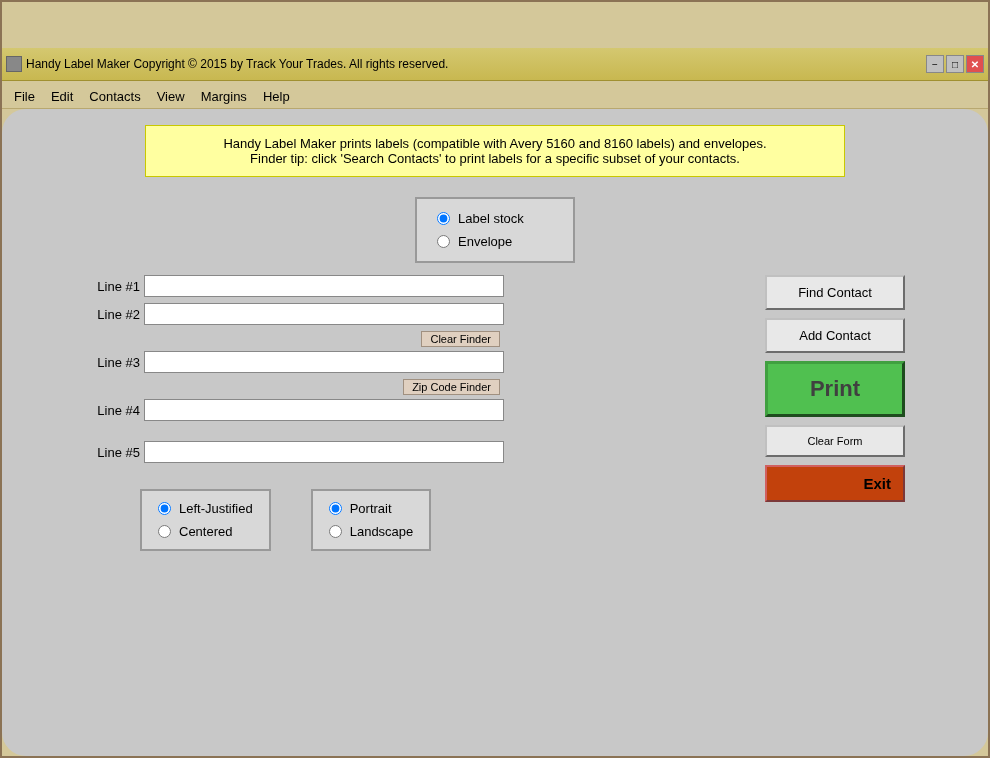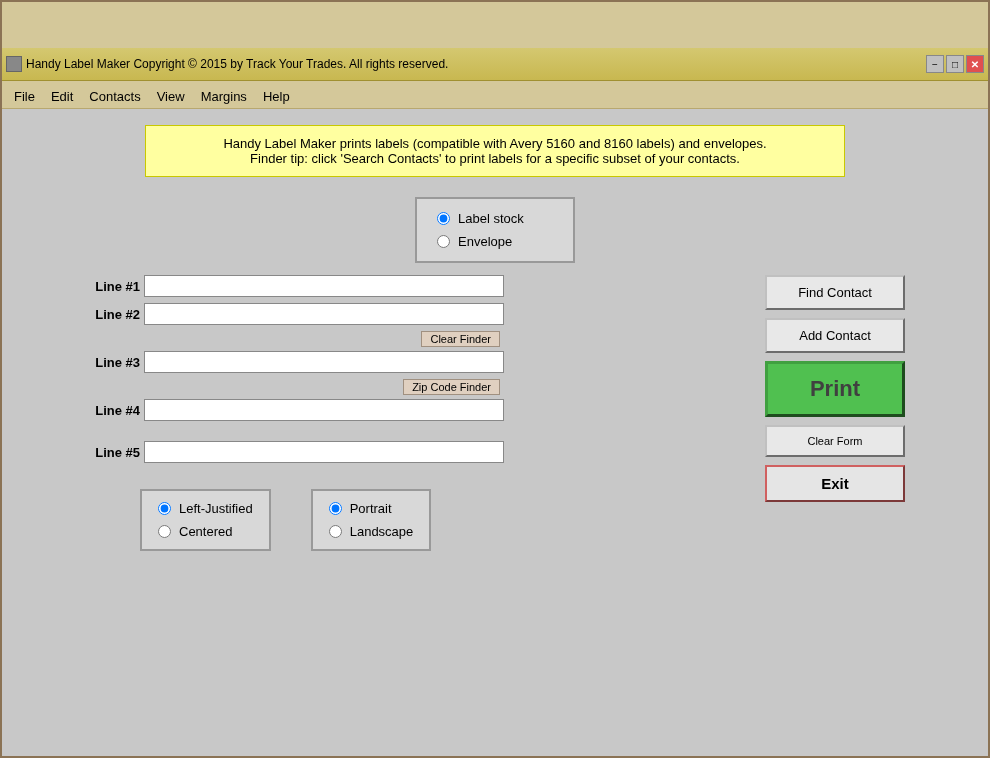--- a/index.html
+++ b/index.html
@@ -92,20 +92,21 @@
     }
 
     
     .main-content {
       flex: 1;
       background: #c8c8c8;
       padding: 16px;
       display: flex;
       flex-direction: column;
       align-items: center;
+      border-radius: 24px;
     }
 
     
     .info-banner {
       background: #ffffa0;
       border: 1px solid #c8c800;
       padding: 10px 20px;
       text-align: center;
       font-size: 13px;
       width: 700px;
@@ -170,27 +171,27 @@
       background: #e8e8e8;
       border: 2px outset #c0c0c0;
       padding: 8px 12px;
       cursor: pointer;
       font-size: 11px;
       text-align: center;
       color: #000;
     }
 
     .btn-exit {
-      background: #e5e5e5;
+      background: #c2410c;
       border: 2px outset #d06060;
       padding: 8px 12px;
       cursor: pointer;
       font-size: 15px;
       font-weight: bold;
-      text-align: center;
+      text-align: right;
       color: #000;
     }
 
     
     .bottom-options {
       display: flex;
       gap: 24px;
       margin-top: 20px;
     }
 
@@ -228,21 +229,20 @@
       display: flex;
       align-items: center;
       gap: 4px;
       margin-bottom: 2px;
     }
 
     .line-label {
       width: 55px;
       text-align: right;
       font-size: 13px;
-      font-weight: bold;
     }
 
     .line-input {
       width: 360px;
       height: 22px;
       border: 1px solid #888;
       background: white;
       padding: 0 2px;
     }
 

